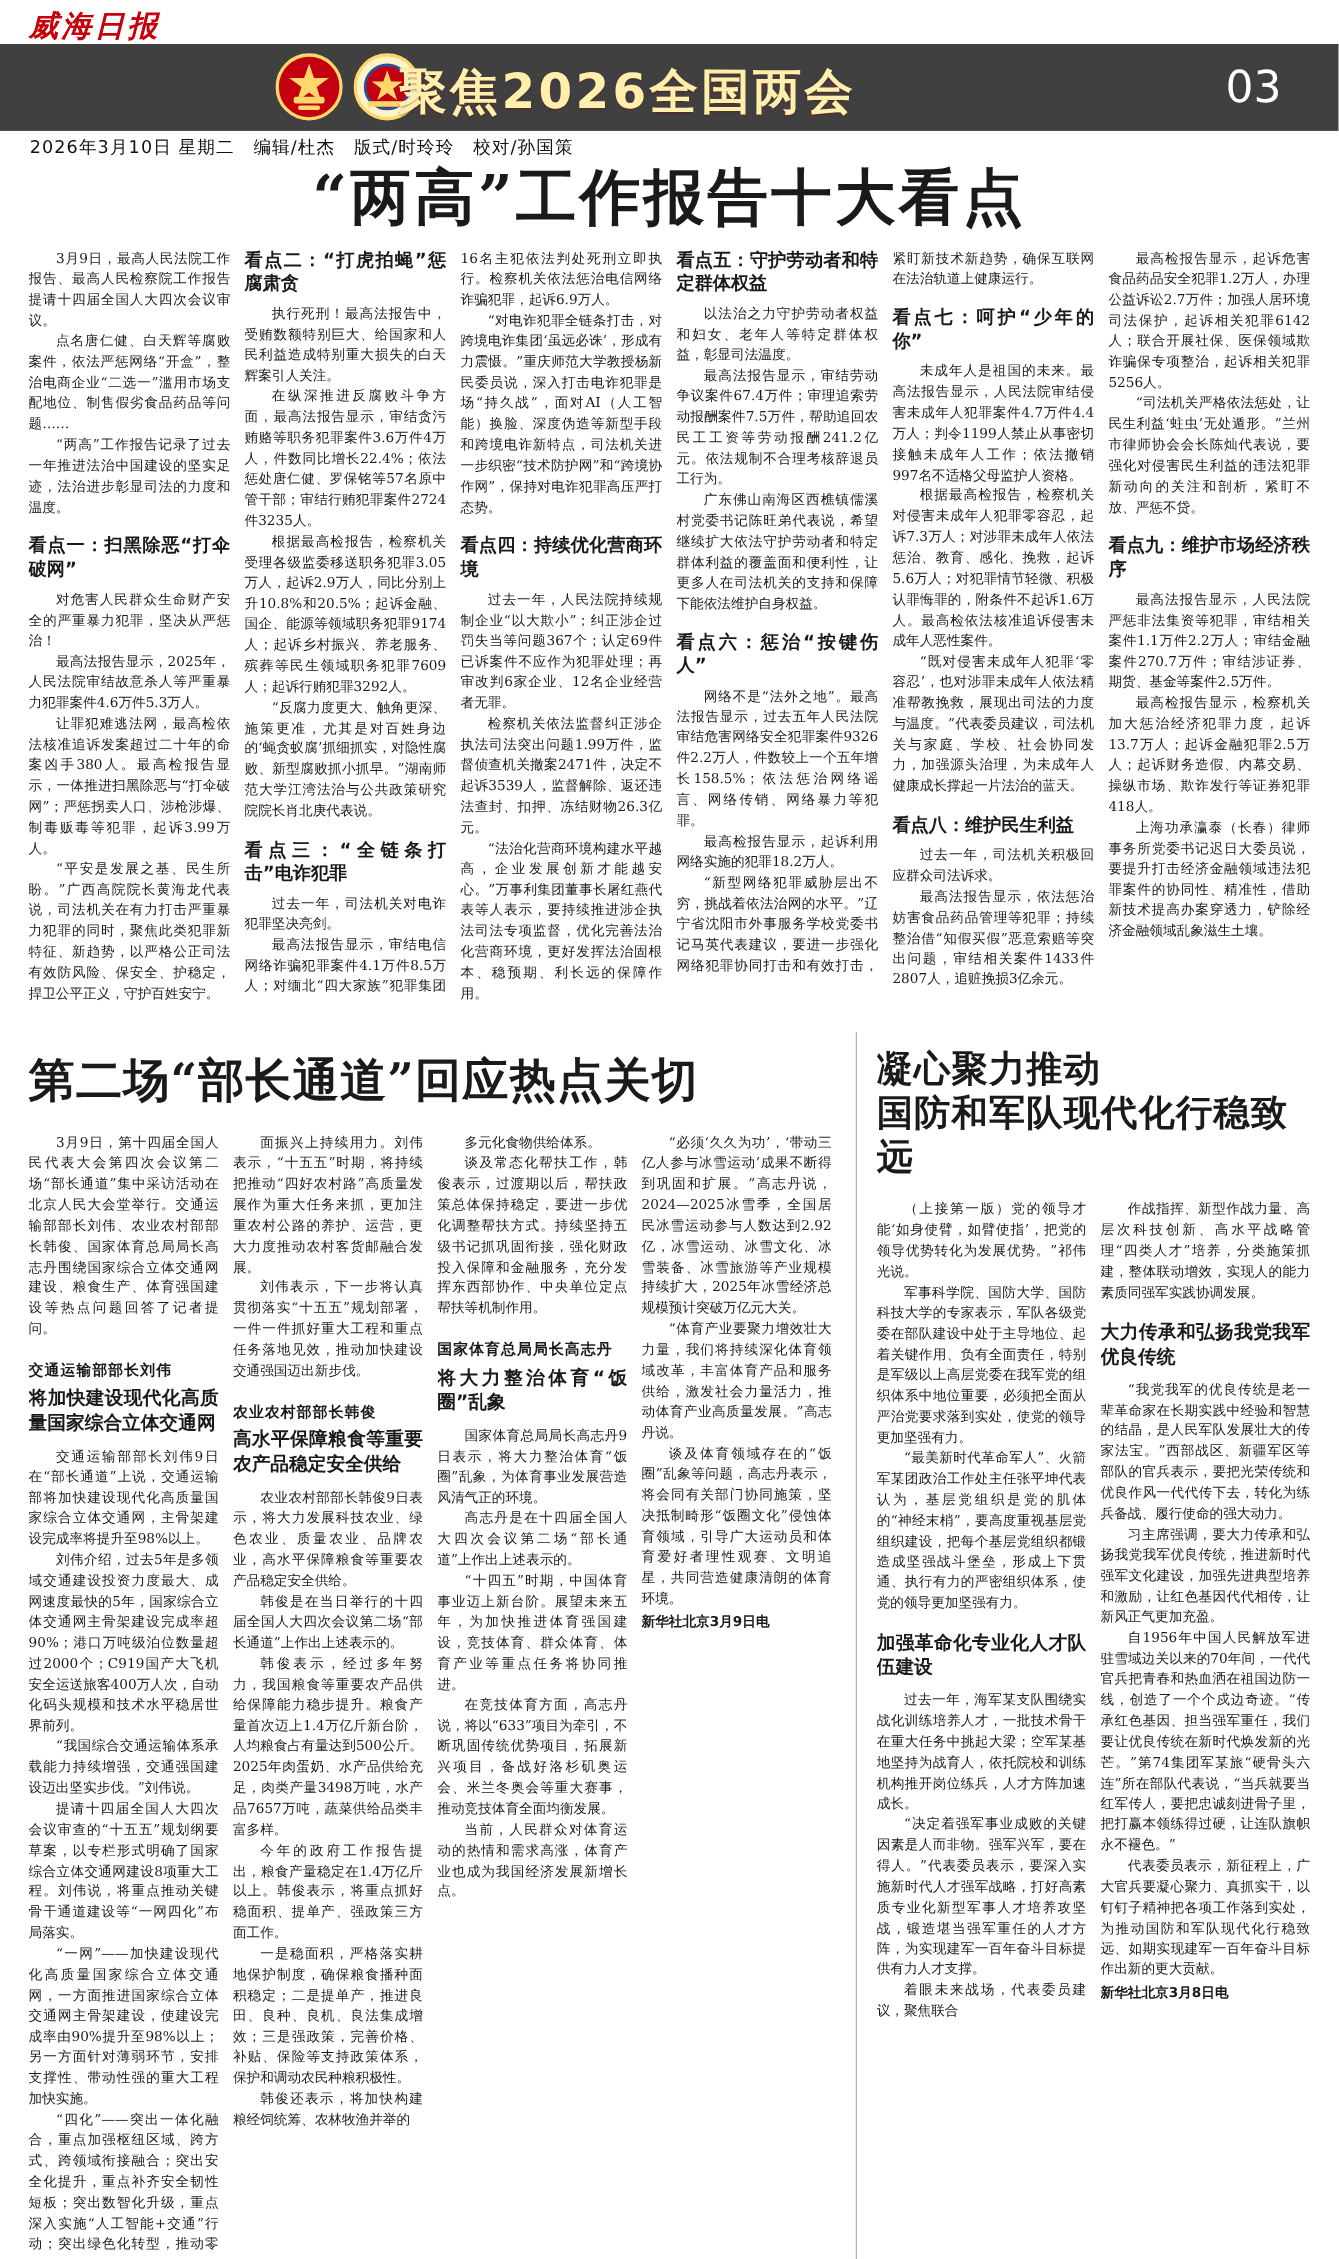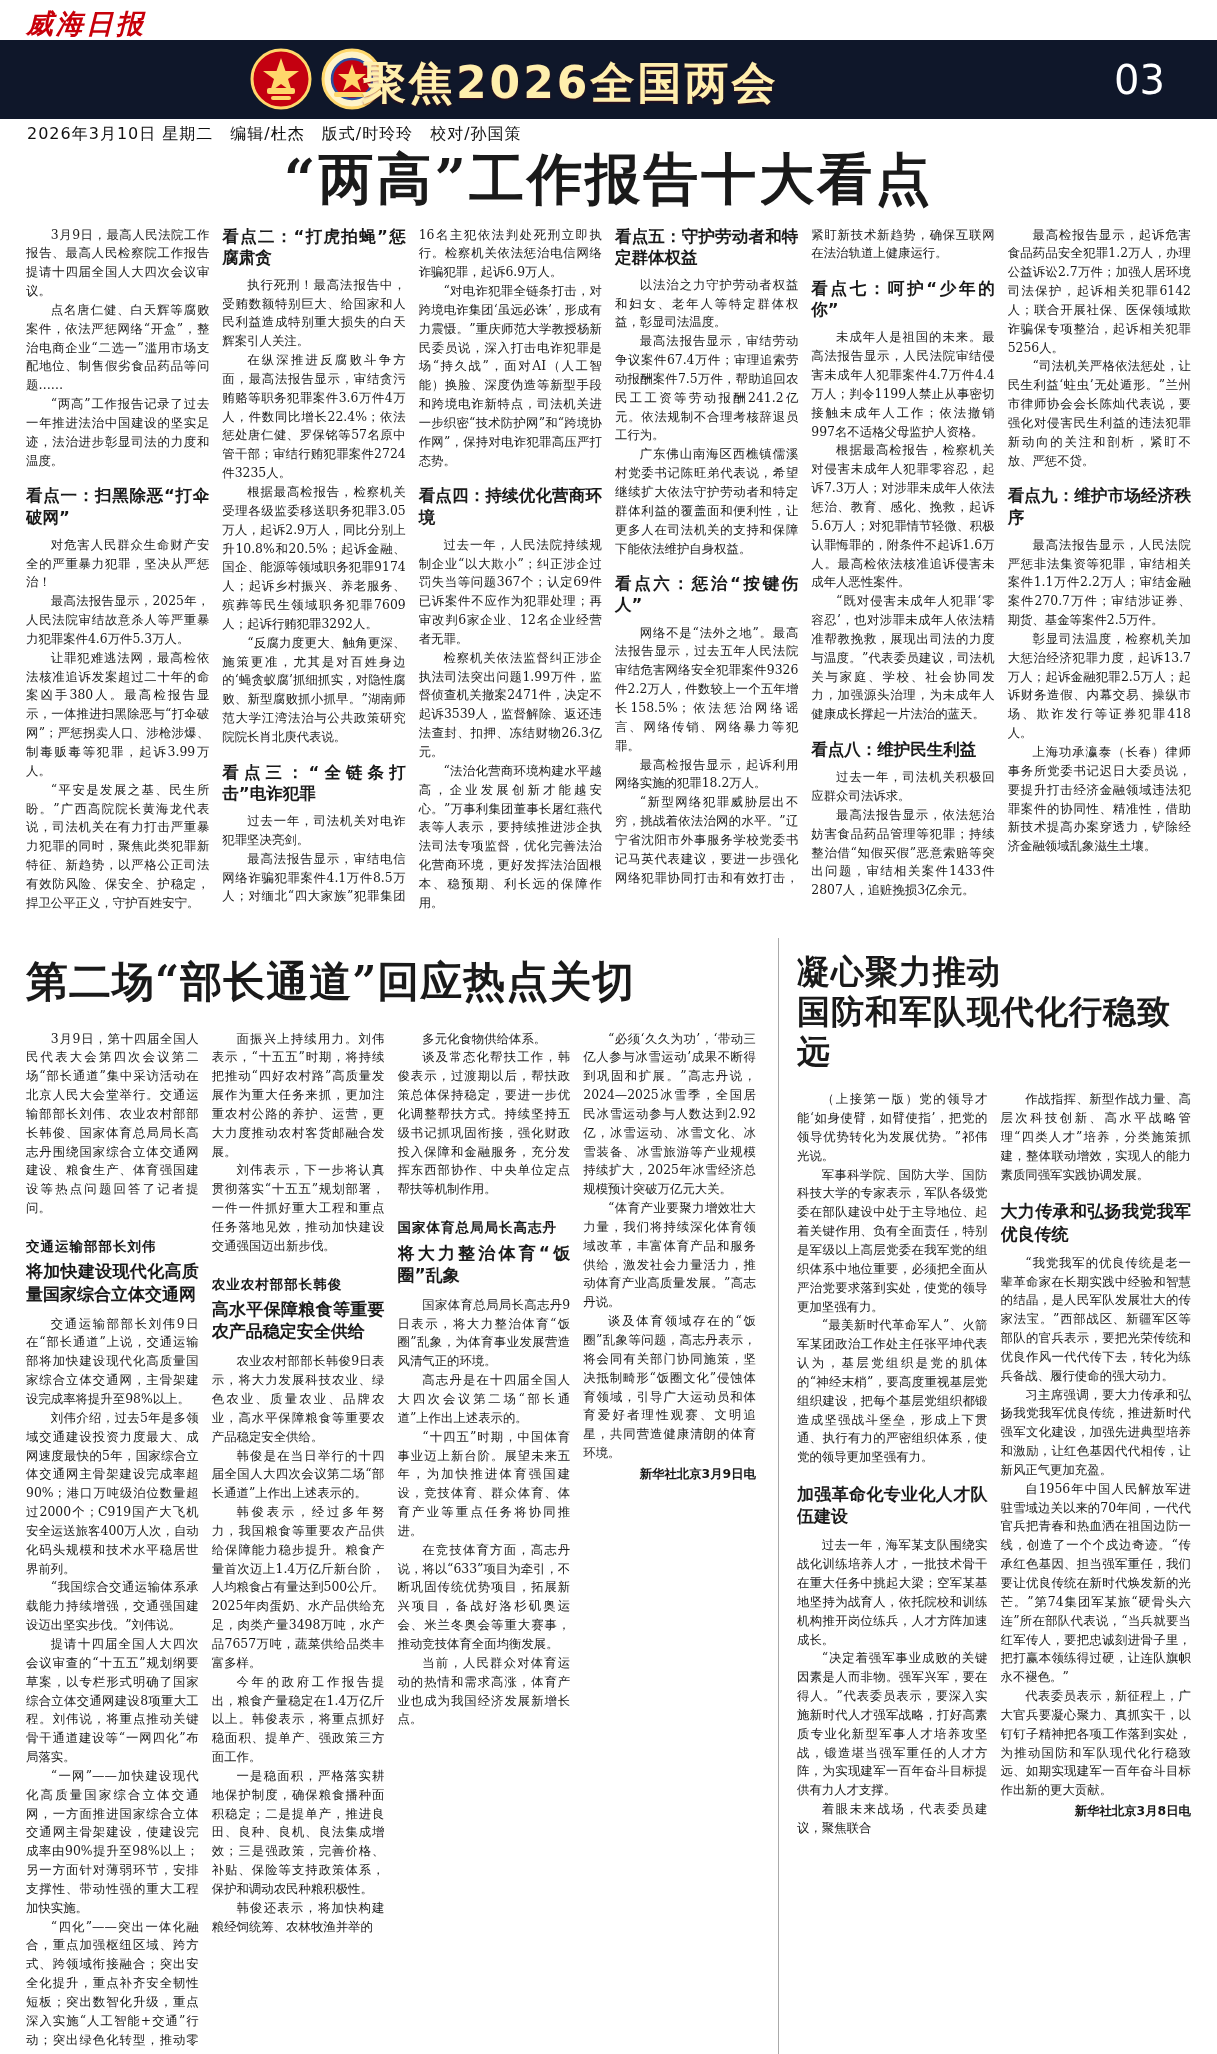--- a/index.html
+++ b/index.html
@@ -10,21 +10,21 @@
     font-family:"DejaVu Serif", serif;
   }
   
   .masthead-row { height:40px; position:relative; background:#fff; }
   .paper-name {
     position:absolute; left:26px; top:6px;
     color:#c8000a; font-size:27px; font-weight:bold; font-style:italic;
     font-family:"DejaVu Serif", serif; letter-spacing:3px;
   }
   .banner {
-    height:79px; background:#0f172a; position:relative;
+    height:79px; background:#404040; position:relative;
     display:flex; align-items:center;
   }
   .emblems { position:absolute; left:250px; top:8px; display:flex; gap:9px; }
   .banner-title {
     position:absolute; left:362px; top:14px;
     font-size:44px; font-weight:900; letter-spacing:3px;
     color:#ffefad; font-family:"DejaVu Sans", sans-serif;
     text-shadow:0 1px 2px rgba(120,0,0,.45);
   }
   .page-num {
@@ -44,21 +44,21 @@
   }
   .a1-body {
     column-count:6; column-gap:13px; height:712px; overflow:hidden;
     font-size:12.4px; line-height:1.52; text-align:justify;
   }
   p.para { margin:0; text-indent:2em; }
   .kan {
     font-family:"DejaVu Sans", sans-serif; font-weight:bold;
     font-size:16.5px; line-height:1.28; margin:15px 0 8px; text-indent:0;
   }
-  .news-end { text-align:right; font-weight:bold; margin-top:2px;
+  .news-end { font-weight:bold; margin-top:2px;
     font-family:"DejaVu Sans", sans-serif; font-size:12.4px; }
   
   .bottom-row { display:flex; margin:0 26px; height:1128px; overflow:hidden; }
   .a2 { width:730px; }
   .a2-headline {
     font-size:42px; font-weight:900; letter-spacing:1px; white-space:nowrap;
     font-family:"DejaVu Serif", serif; margin:16px 0 20px;
   }
   .a2-cols { display:flex; gap:13px; height:1020px; overflow:hidden; }
   .a2-col { flex:1; font-size:12.4px; line-height:1.52; text-align:justify; overflow:hidden; }
@@ -153,21 +153,21 @@
       <p class="para">未成年人是祖国的未来。最高法报告显示，人民法院审结侵害未成年人犯罪案件4.7万件4.4万人；判令1199人禁止从事密切接触未成年人工作；依法撤销997名不适格父母监护人资格。</p>
       <p class="para">根据最高检报告，检察机关对侵害未成年人犯罪零容忍，起诉7.3万人；对涉罪未成年人依法惩治、教育、感化、挽救，起诉5.6万人；对犯罪情节轻微、积极认罪悔罪的，附条件不起诉1.6万人。最高检依法核准追诉侵害未成年人恶性案件。</p>
       <p class="para">“既对侵害未成年人犯罪‘零容忍’，也对涉罪未成年人依法精准帮教挽救，展现出司法的力度与温度。”代表委员建议，司法机关与家庭、学校、社会协同发力，加强源头治理，为未成年人健康成长撑起一片法治的蓝天。</p>
       <div class="kan">看点八：维护民生利益</div>
       <p class="para">过去一年，司法机关积极回应群众司法诉求。</p>
       <p class="para">最高法报告显示，依法惩治妨害食品药品管理等犯罪；持续整治借“知假买假”恶意索赔等突出问题，审结相关案件1433件2807人，追赃挽损3亿余元。</p>
       <p class="para">最高检报告显示，起诉危害食品药品安全犯罪1.2万人，办理公益诉讼2.7万件；加强人居环境司法保护，起诉相关犯罪6142人；联合开展社保、医保领域欺诈骗保专项整治，起诉相关犯罪5256人。</p>
       <p class="para">“司法机关严格依法惩处，让民生利益‘蛀虫’无处遁形。”兰州市律师协会会长陈灿代表说，要强化对侵害民生利益的违法犯罪新动向的关注和剖析，紧盯不放、严惩不贷。</p>
       <div class="kan">看点九：维护市场经济秩序</div>
       <p class="para">最高法报告显示，人民法院严惩非法集资等犯罪，审结相关案件1.1万件2.2万人；审结金融案件270.7万件；审结涉证券、期货、基金等案件2.5万件。</p>
-      <p class="para">彰显司法温度，检察机关加大惩治经济犯罪力度，起诉13.7万人；起诉金融犯罪2.5万人；起诉财务造假、内幕交易、操纵市场、欺诈发行等证券犯罪418人。</p>
+      <p class="para">最高检报告显示，检察机关加大惩治经济犯罪力度，起诉13.7万人；起诉金融犯罪2.5万人；起诉财务造假、内幕交易、操纵市场、欺诈发行等证券犯罪418人。</p>
       <p class="para">上海功承瀛泰（长春）律师事务所党委书记迟日大委员说，要提升打击经济金融领域违法犯罪案件的协同性、精准性，借助新技术提高办案穿透力，铲除经济金融领域乱象滋生土壤。</p>
     </div>
 </div>
 
 <div class="bottom-row">
 
   <div class="a2">
     <div class="a2-headline">第二场“部长通道”回应热点关切</div>
     <div class="a2-cols">
       <div class="a2-col">

